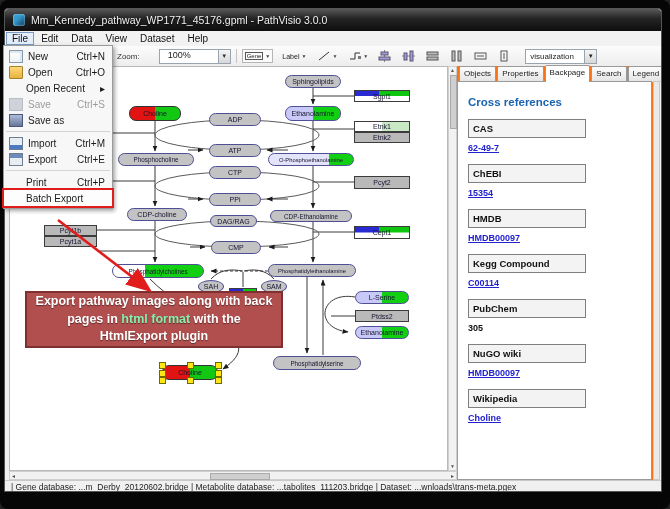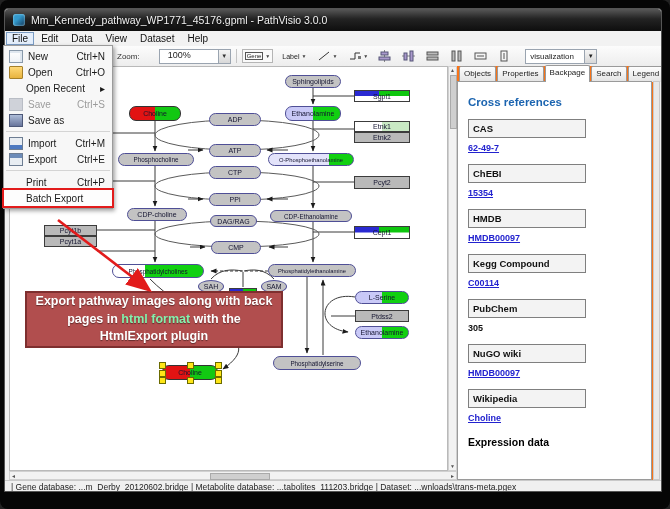--- a/index.html
+++ b/index.html
@@ -310,21 +310,20 @@
             <div class="xref-val link">HMDB00097</div>
             <div class="xref-box">Kegg Compound</div>
             <div class="xref-val link">C00114</div>
             <div class="xref-box">PubChem</div>
             <div class="xref-val">305</div>
             <div class="xref-box">NuGO wiki</div>
             <div class="xref-val link">HMDB00097</div>
             <div class="xref-box">Wikipedia</div>
             <div class="xref-val link">Choline</div>
           </div>
-        <div class="expr-head">Expression data</div>
       </div>
       <div id="siderail"></div>
     </div>
 
     <div id="statusbar">
       <span>| Gene database: ...m_Derby_20120602.bridge | Metabolite database: ...tabolites_111203.bridge | Dataset: ...wnloads\trans-meta.pgex</span>
     </div>
   </div>
 
   <div id="filemenu">

